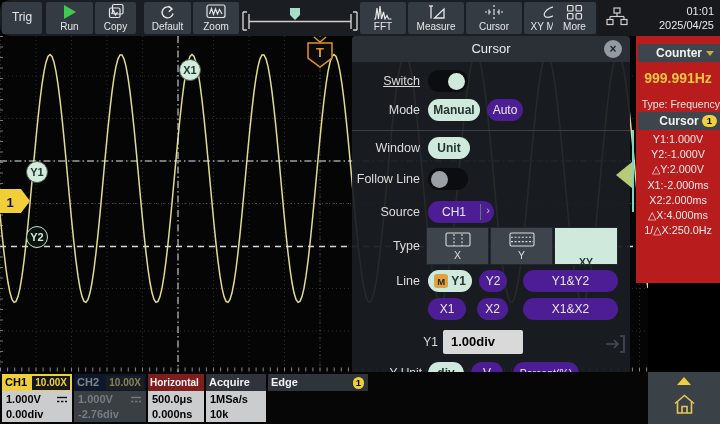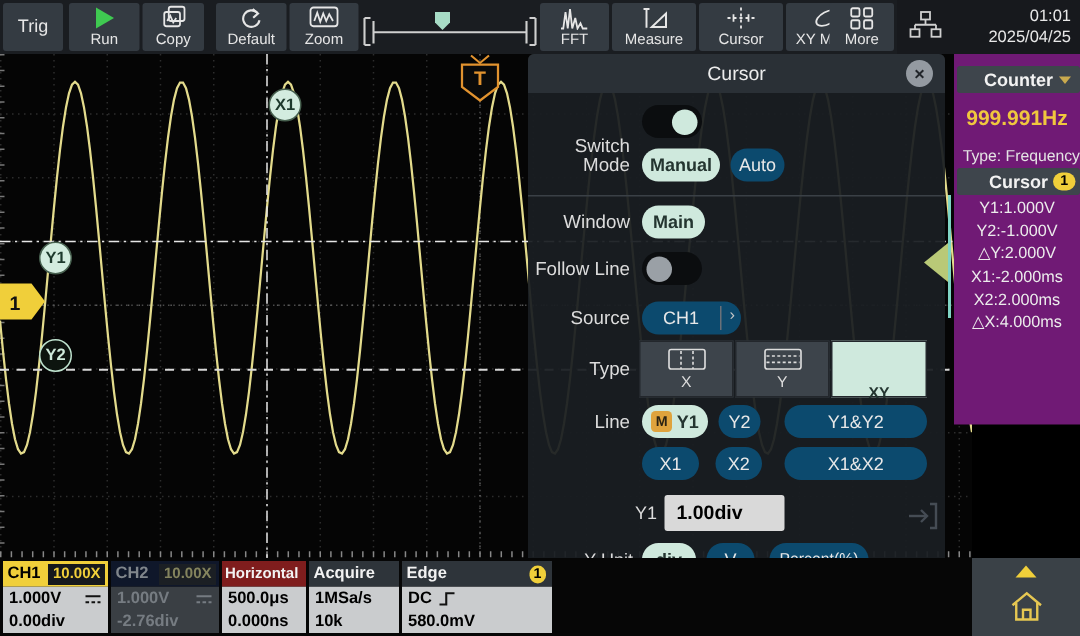--- a/index.html
+++ b/index.html
@@ -1,20 +1,20 @@
 <!DOCTYPE html>
 <html><head>
 <meta charset="utf-8">
 <style>
   html,body{margin:0;padding:0;background:#000;}
   #app{position:relative;width:720px;height:424px;background:#000;overflow:hidden;
        font-family:"Liberation Sans",sans-serif;-webkit-font-smoothing:antialiased;}
   .abs{position:absolute;}
   
-  #topbar{position:absolute;left:0;top:0;width:720px;height:36px;background:#1a1d21;}
+  #topbar{position:absolute;left:0;top:0;width:720px;height:36px;background:#1a1d21;border-radius:10px;}
   .tbtn{position:absolute;top:2px;height:32px;background:#343b42;border-radius:2px;
         display:flex;flex-direction:column;align-items:center;justify-content:flex-end;
         color:#e6e6e6;font-size:10px;padding-bottom:2px;box-sizing:border-box;}
   .tbtn .ticon{flex:1;display:flex;align-items:center;justify-content:center;}
   #btn-trig{left:2px;width:40px;justify-content:center;font-size:12px;}
   .clockarea{position:absolute;left:598px;top:0;width:122px;height:36px;background:#17191d;}
   .clocktxt{position:absolute;right:6px;top:4px;text-align:right;color:#e8e8e8;font-size:11px;line-height:14px;}
   
   #scope{position:absolute;left:0;top:36px;width:648px;height:336px;background:#050505;}
   .cursor-chip{position:absolute;width:22px;height:22px;border-radius:50%;font-size:11px;font-weight:bold;
@@ -22,36 +22,36 @@
   .cursor-chip.hollow{background:#0d140f;color:#cfeadb;border:1.5px solid #bfe3cf;}
   
   #dialog{position:absolute;left:352px;top:36px;width:278px;height:336px;
           background:rgba(26,30,34,0.94);border-radius:4px 4px 0 0;overflow:hidden;}
   #dlg-titlebar{position:absolute;left:0;top:0;width:278px;height:26px;background:#2a3036;}
   #dlg-title{position:absolute;left:0;top:0;width:278px;height:26px;line-height:26px;text-align:center;
              color:#ecaeae;color:#ececec;font-size:13px;}
   #dlg-close{position:absolute;left:252px;top:4px;width:18px;height:18px;border-radius:50%;background:#949aa1;
              color:#22262b;font-size:12px;font-weight:bold;text-align:center;line-height:18px;}
   .dlg-label{position:absolute;color:#dcdcdc;font-size:12.5px;text-align:right;width:62px;left:6px;}
-  .pill{position:absolute;height:22px;border-radius:11px;background:#0c4a6e;color:#e8e8e8;
+  .pill{position:absolute;height:22px;border-radius:11px;background:#4c1d95;color:#e8e8e8;
         font-size:12px;display:flex;align-items:center;justify-content:center;box-sizing:border-box;}
   .pill.sel{background:#cfe9dd;color:#243530;font-weight:bold;}
   .toggle{position:absolute;width:40px;height:22px;border-radius:11px;background:#0b0d0f;}
   .knob{position:absolute;top:2.5px;width:17px;height:17px;border-radius:50%;}
   .dlg-divider{position:absolute;left:0;width:278px;height:1px;background:#3a4046;}
   .typebtn{position:absolute;top:0;width:63px;height:38px;background:#3d444b;color:#dcdcdc;
            display:flex;flex-direction:column;align-items:center;justify-content:center;gap:2px;
            font-size:10.5px;border:1px solid #23272c;box-sizing:border-box;}
   .typebtn.sel{background:#cfe9dd;color:#243530;font-weight:bold;}
   .mbadge{display:inline-flex;width:14px;height:14px;border-radius:3px;background:#dfa33d;color:#2b2313;
           font-size:9.5px;font-weight:bold;align-items:center;justify-content:center;margin-right:3px;}
   #y1-input{position:absolute;left:91px;top:294px;width:80px;height:24px;background:#d9d9d9;border-radius:2px;
             color:#000;font-size:13px;font-weight:bold;line-height:24px;padding-left:8px;box-sizing:border-box;}
   
-  #rpanel{position:absolute;left:636px;top:36px;width:84px;height:247px;background:#701a75;}
+  #rpanel{position:absolute;left:636px;top:36px;width:84px;height:247px;background:#b91c1c;}
   .rp-header{position:absolute;left:2px;width:82px;height:18px;background:#3e454c;border-radius:2px;
              color:#f2f2f2;font-size:12px;font-weight:bold;text-align:center;line-height:18px;}
   .rp-badge{position:absolute;right:3px;top:3px;width:15px;height:12px;border-radius:7px;background:#f0cf3a;
             color:#000;font-size:9.5px;font-weight:bold;text-align:center;line-height:12px;}
   .caret-down{position:absolute;right:6px;top:7px;width:0;height:0;border-left:4px solid transparent;
               border-right:4px solid transparent;border-top:5px solid #c9a94e;}
   .rp-line{width:84px;text-align:center;color:#ececec;font-size:10.8px;height:15.2px;line-height:15.2px;}
   #panel-handle-line{position:absolute;left:632px;top:130px;width:2px;height:82px;background:#7fd4c4;}
   #panel-handle{position:absolute;left:616px;top:162px;width:0;height:0;
                 border-top:13px solid transparent;border-bottom:13px solid transparent;border-right:16px solid #b9c977;}
@@ -262,33 +262,33 @@
       </svg>
     </div>
   </div>
 
   <div id="dialog">
     <div id="dlg-titlebar">
       <div id="dlg-title">Cursor</div>
       <div id="dlg-close">×</div>
     </div>
 
-    <div class="dlg-label" style="top:54px;">Switch</div>
+    <div class="dlg-label" style="top:38px;text-decoration:underline;">Switch</div>
     <div class="toggle" style="left:76px;top:34px;">
       <div class="knob" style="left:20px;background:#cfe9dd;"></div>
     </div>
 
     <div class="dlg-label" style="top:67px;">Mode</div>
     <div class="pill sel" style="left:76px;top:63px;width:52px;">Manual</div>
     <div class="pill" style="left:135px;top:63px;width:36px;">Auto</div>
 
     <div class="dlg-divider" style="top:94px;"></div>
 
     <div class="dlg-label" style="top:105px;">Window</div>
-    <div class="pill sel" style="left:76px;top:101px;width:42px;">Main</div>
+    <div class="pill sel" style="left:76px;top:101px;width:42px;">Unit</div>
 
     <div class="dlg-label" style="top:136px;width:70px;left:-2px;">Follow Line</div>
     <div class="toggle" style="left:76px;top:132px;">
       <div class="knob" style="left:2.5px;background:#9aa0a6;"></div>
     </div>
 
     <div class="dlg-label" style="top:169px;">Source</div>
     <div class="pill" style="left:76px;top:165px;width:66px;justify-content:flex-start;padding-left:14px;">
       <span>CH1</span>
       <span style="position:absolute;right:13px;top:3px;height:16px;border-left:1px solid #6a7078;"></span>
@@ -369,20 +369,21 @@
       <span>Cursor</span>
       <span class="rp-badge">1</span>
     </div>
     <div class="abs" style="left:0;top:96px;">
       <div class="rp-line">Y1:1.000V</div>
       <div class="rp-line">Y2:-1.000V</div>
       <div class="rp-line">△Y:2.000V</div>
       <div class="rp-line">X1:-2.000ms</div>
       <div class="rp-line">X2:2.000ms</div>
       <div class="rp-line">△X:4.000ms</div>
+      <div class="rp-line">1/△X:250.0Hz</div>
     </div>
   </div>
 
   <div id="statusbar">
 
     <div class="sb" style="left:2px;width:70px;">
       <div class="sbh" style="background:#f0cf3a;color:#000;">
         <span>CH1</span>
         <span class="att-badge" style="background:#15181c;color:#f0cf3a;">10.00X</span>
       </div>
@@ -429,29 +430,20 @@
         <div>1MSa/s</div>
         <div>10k</div>
       </div>
     </div>
 
     <div class="sb" style="left:268px;width:100px;">
       <div class="sbh" style="background:#2e343a;color:#f2f2f2;">
         <span>Edge</span>
         <span class="att-badge" style="background:#f0cf3a;color:#000;border-radius:7px;right:4px;height:12px;line-height:12px;top:2.5px;font-size:9.5px;">1</span>
       </div>
-      <div class="sbb" style="background:#caccce;color:#000;">
-        <div class="row" style="justify-content:flex-start;gap:4px;">
-          <span>DC</span>
-          <svg width="12" height="12">
-            <path d="M1,10 H5.5 V2.5 H11" fill="none" stroke="#111" stroke-width="1.4"></path>
-          </svg>
-        </div>
-        <div>580.0mV</div>
-      </div>
     </div>
   </div>
 
   <div id="dock">
     <div id="dock-up"></div>
     <span class="abs" style="left:24px;top:20px;">
       <svg width="25" height="24" fill="none" stroke="#e6c752" stroke-width="1.6">
         <polyline points="3,11.5 12.5,3.5 22,11.5"></polyline>
         <path d="M5.5,10 V21 H19.5 V10"></path>
         <path d="M10,21 V14.5 H15 V21"></path>

